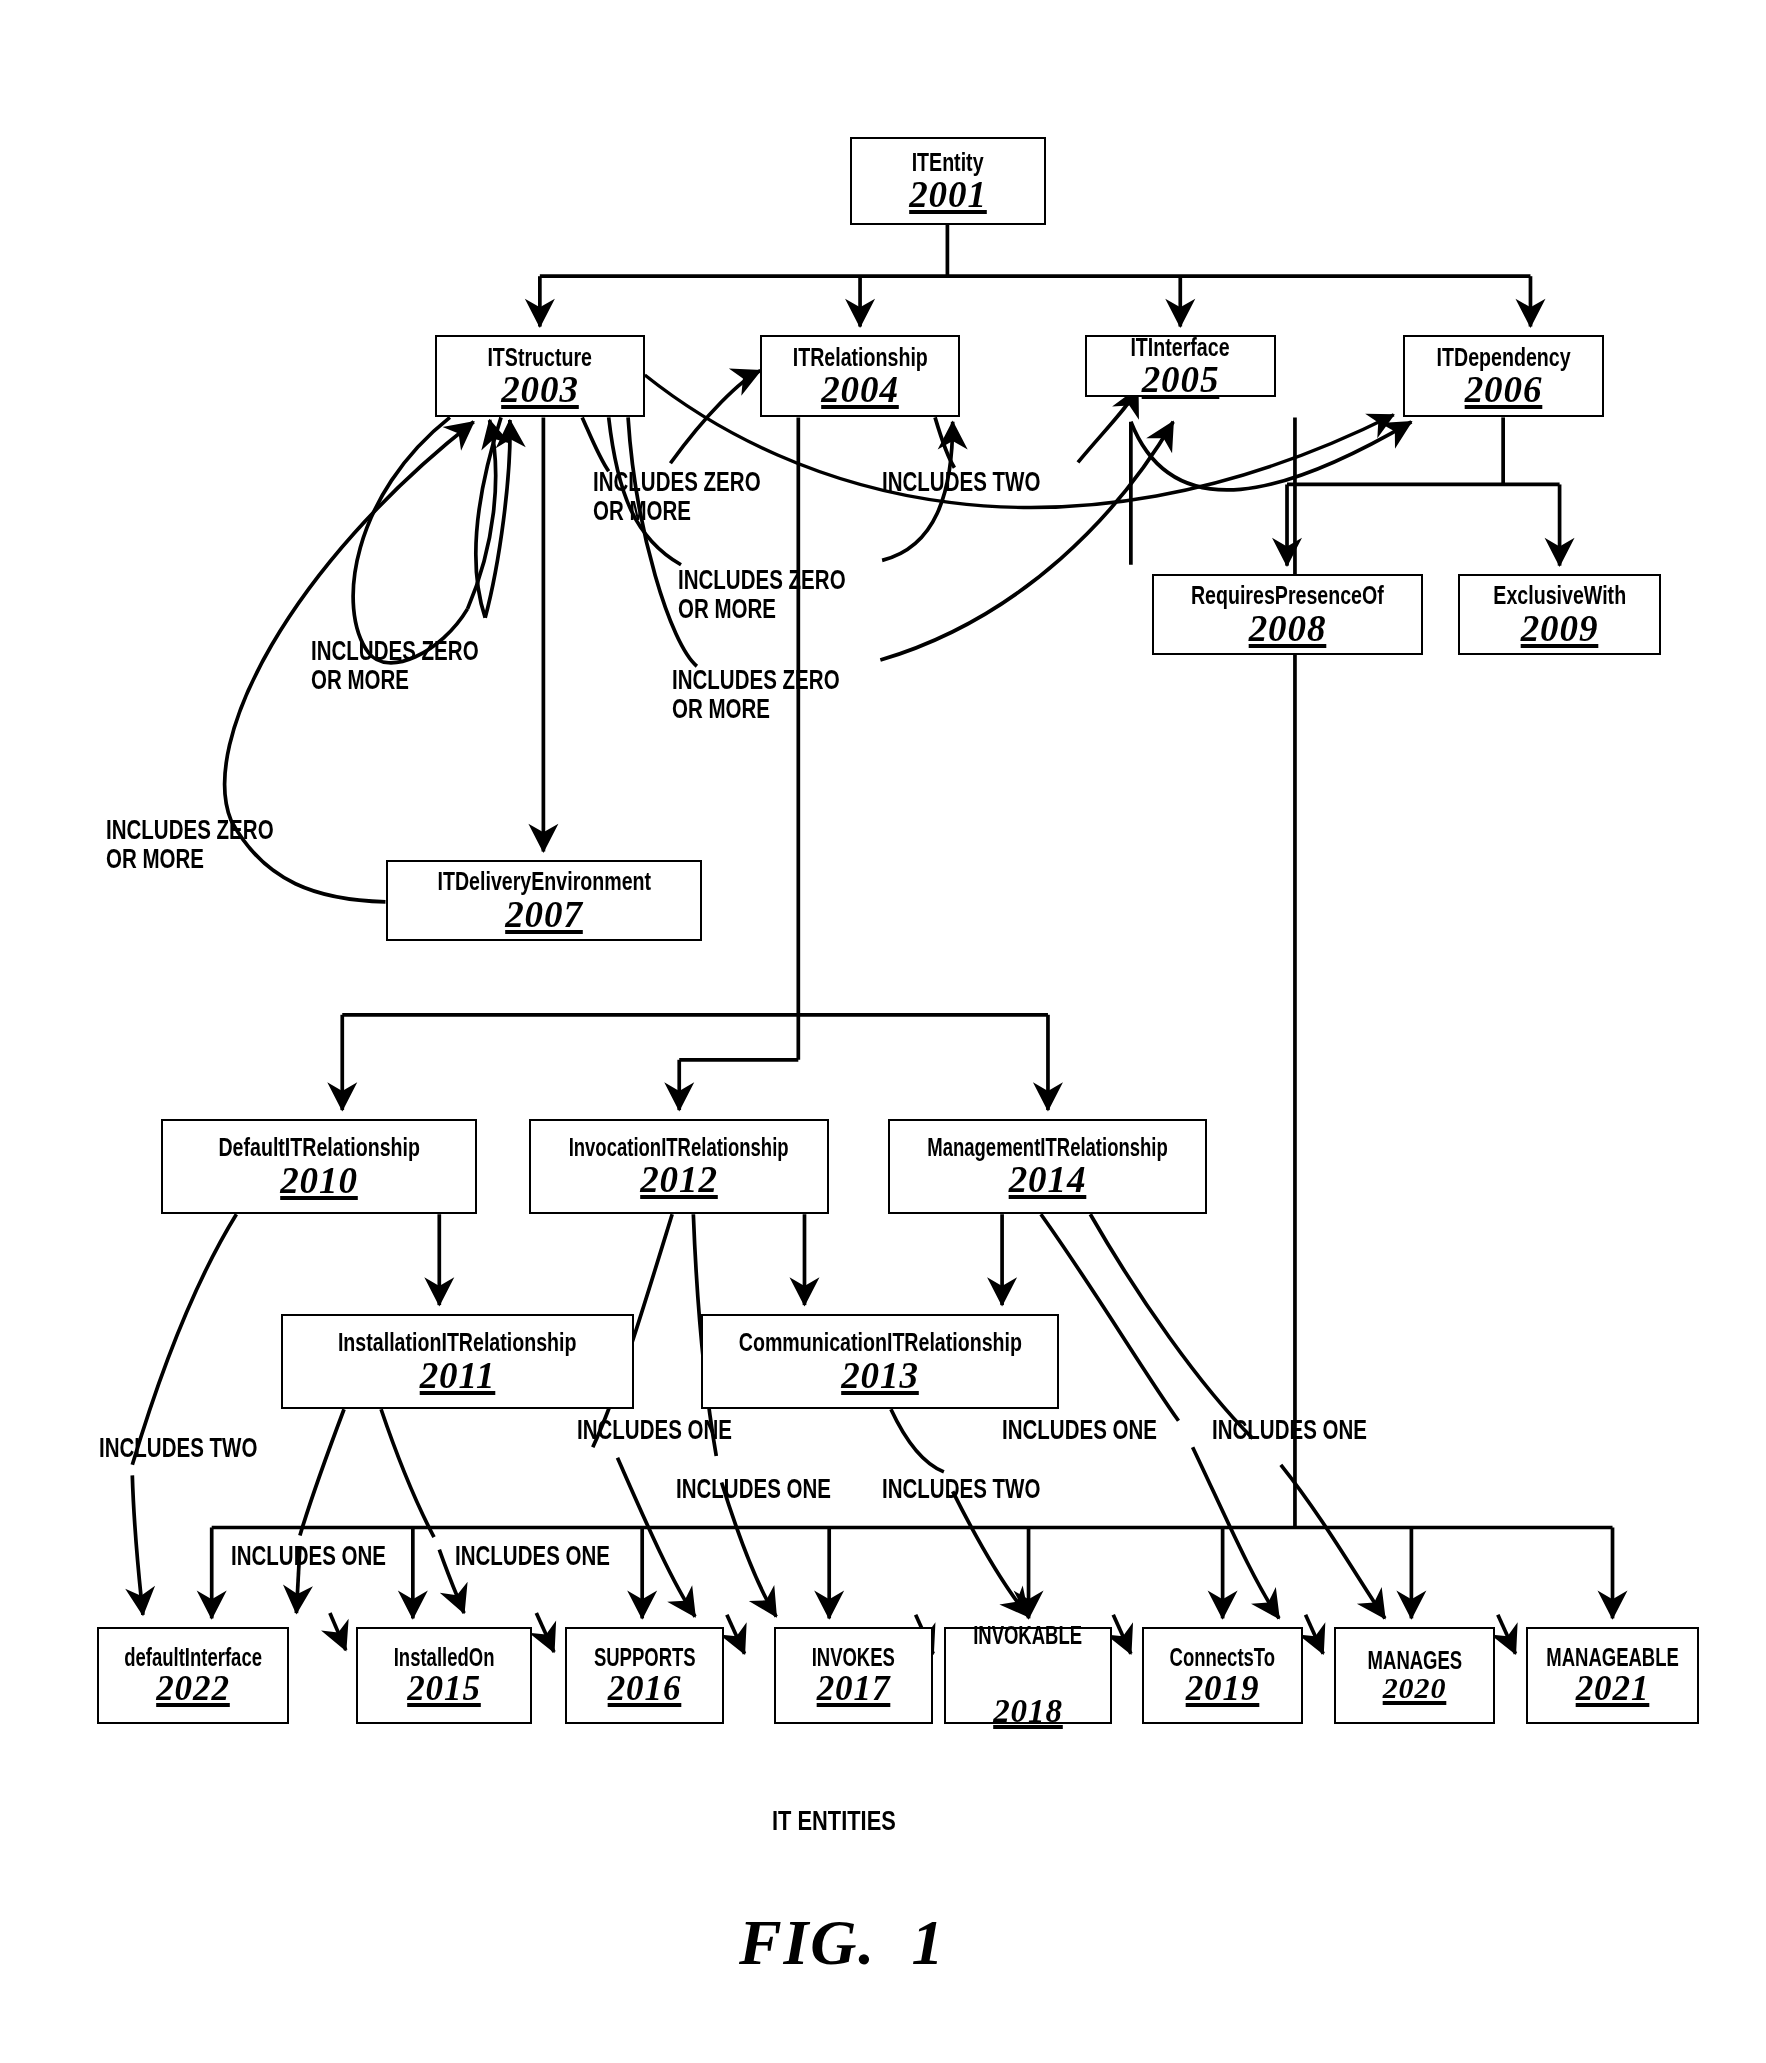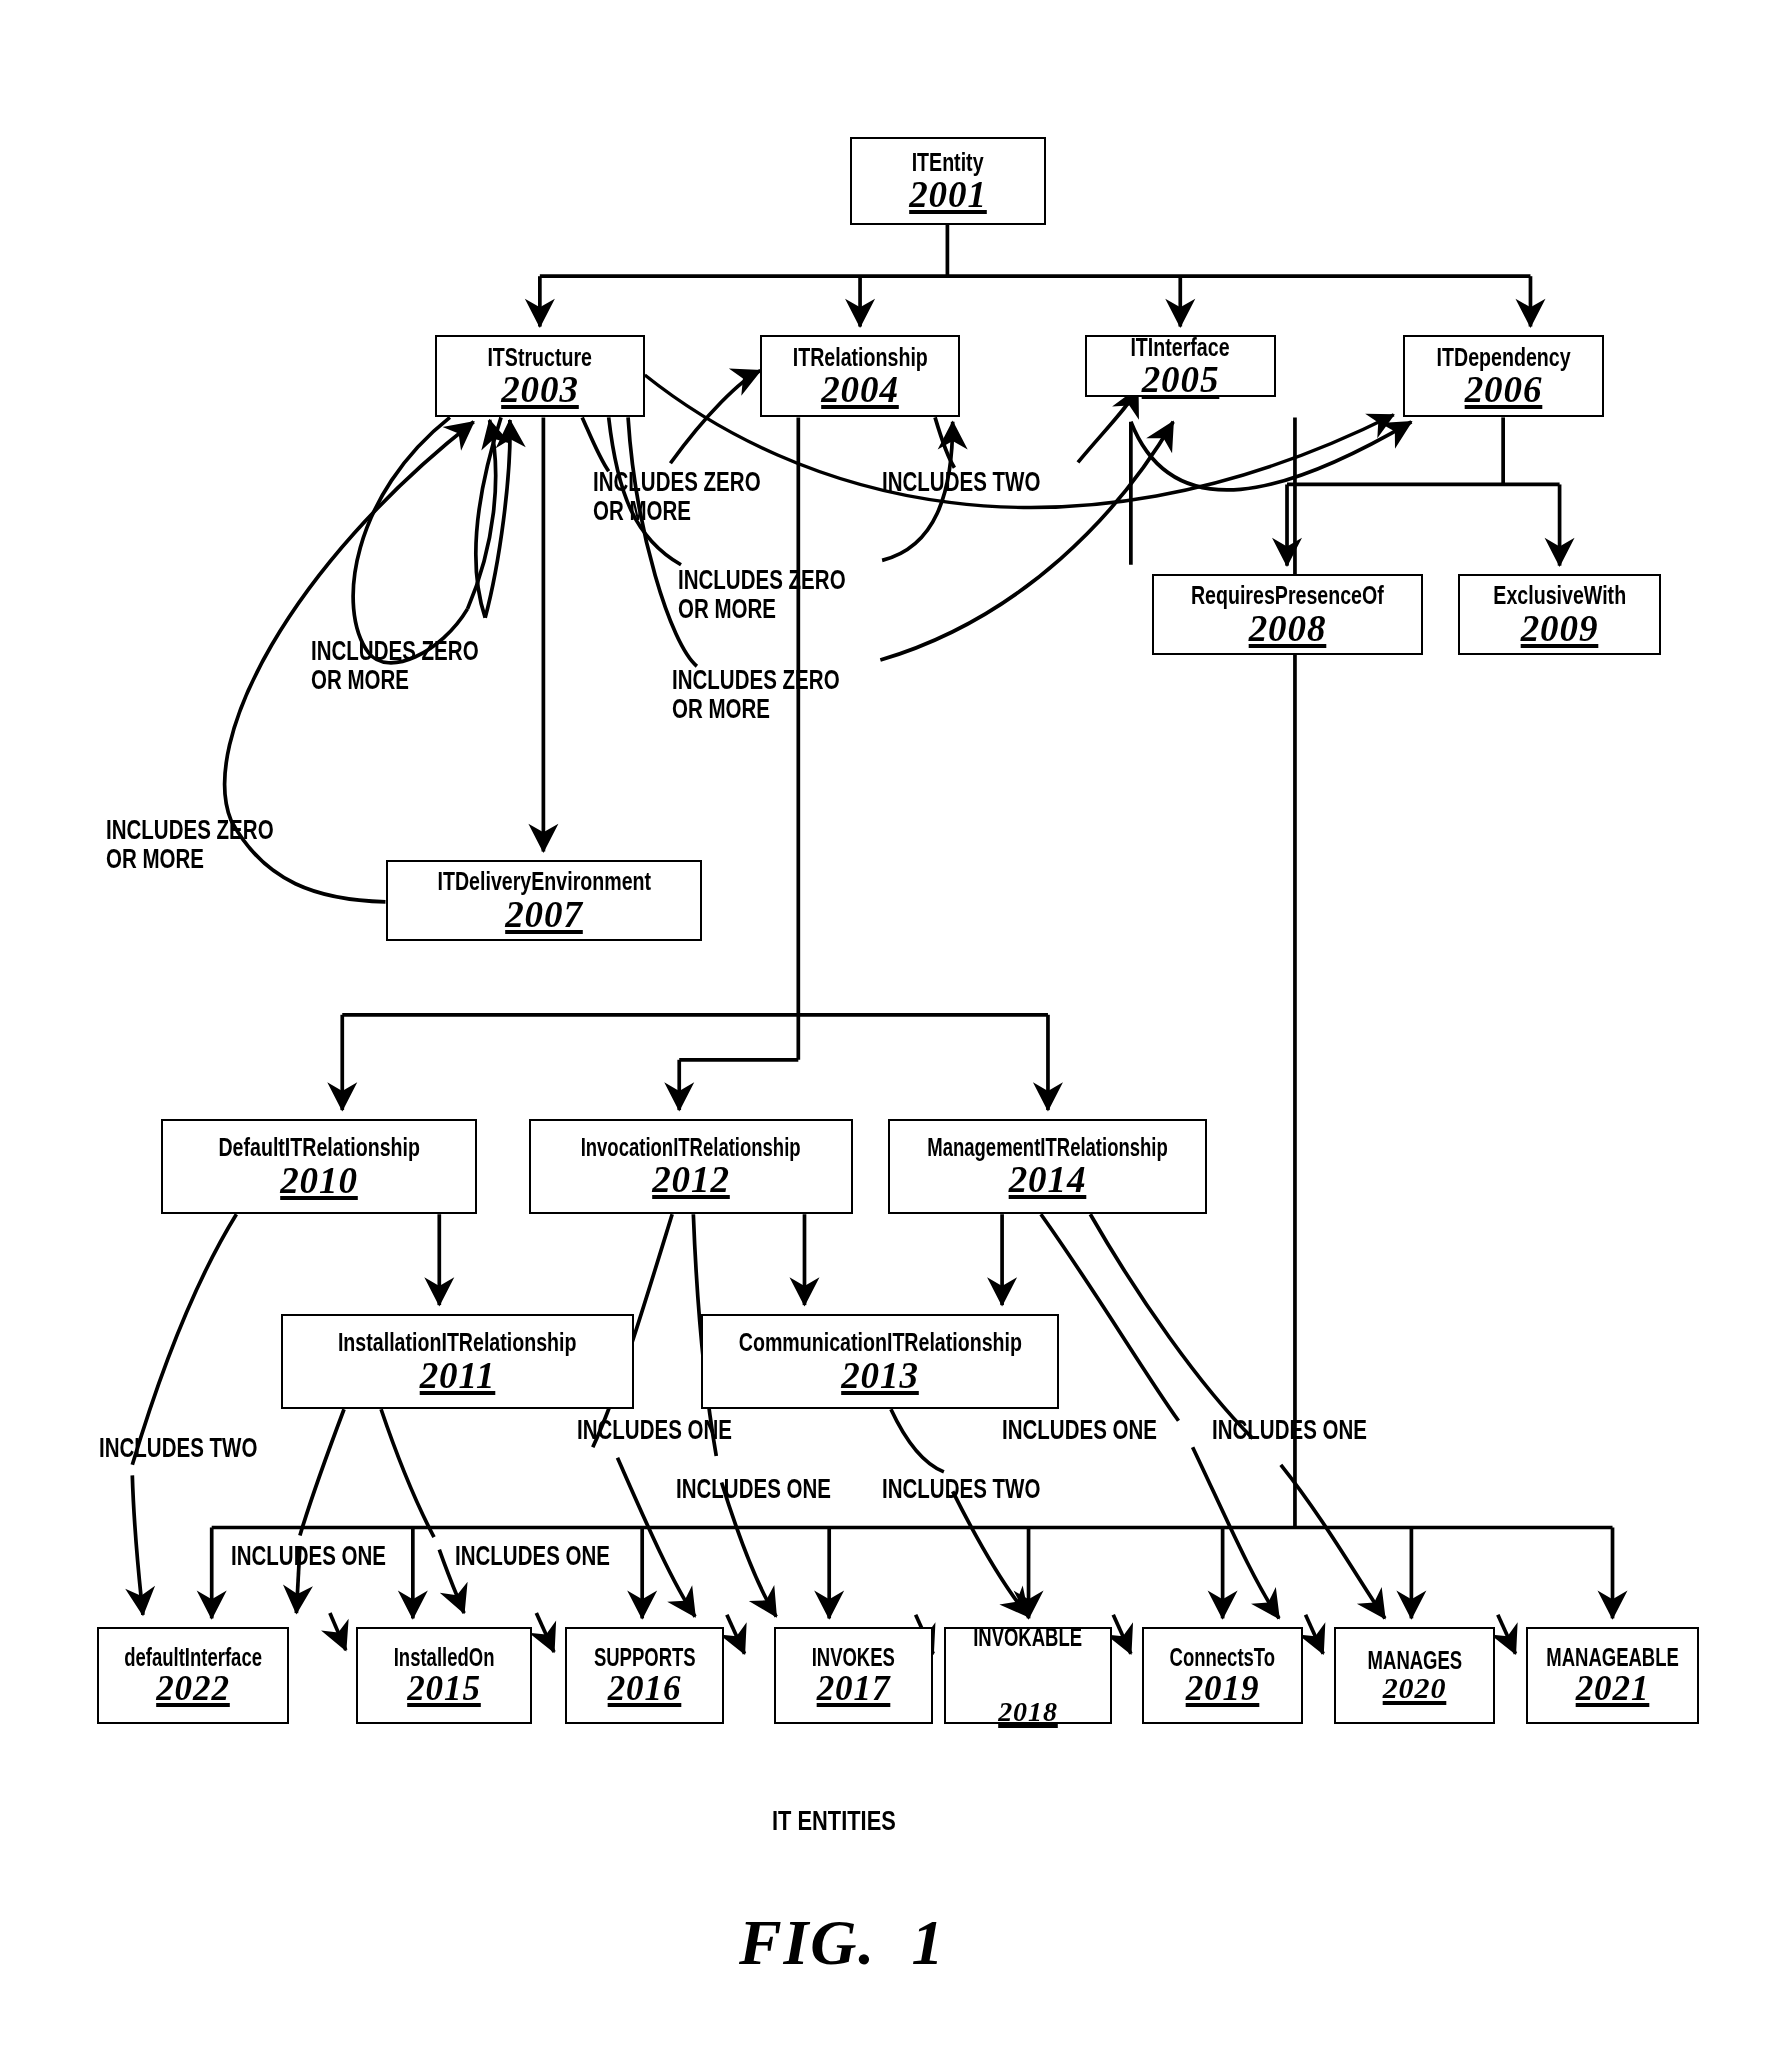--- a/index.html
+++ b/index.html
@@ -166,21 +166,21 @@
         <div class="num" style="font-size: 37px;">2009</div>
       </div>
       <div class="node" style="left: 386px; top: 860px; width: 316px; height: 81px;">
         <div class="nm" style="font-size: 26.5px;">ITDeliveryEnvironment</div>
         <div class="num" style="font-size: 37px;">2007</div>
       </div>
       <div class="node" style="left: 161px; top: 1119px; width: 316px; height: 95px;">
         <div class="nm" style="font-size: 26.5px;">DefaultITRelationship</div>
         <div class="num" style="font-size: 37px;">2010</div>
       </div>
-      <div class="node" style="left: 529px; top: 1119px; width: 324px; height: 95px;">
+      <div class="node" style="left: 529px; top: 1119px; width: 300px; height: 95px;">
         <div class="nm" style="font-size: 25px;">InvocationITRelationship</div>
         <div class="num" style="font-size: 37px;">2012</div>
       </div>
       <div class="node" style="left: 888px; top: 1119px; width: 319px; height: 95px;">
         <div class="nm" style="font-size: 25px;">ManagementITRelationship</div>
         <div class="num" style="font-size: 37px;">2014</div>
       </div>
       <div class="node" style="left: 281px; top: 1314px; width: 353px; height: 95px;">
         <div class="nm" style="font-size: 26.5px;">InstallationITRelationship</div>
         <div class="num" style="font-size: 37px;">2011</div>
@@ -200,21 +200,21 @@
       <div class="node" style="left: 565px; top: 1627px; width: 159px; height: 97px;">
         <div class="nm" style="font-size: 25px;">SUPPORTS</div>
         <div class="num" style="font-size: 35px;">2016</div>
       </div>
       <div class="node" style="left: 774px; top: 1627px; width: 159px; height: 97px;">
         <div class="nm" style="font-size: 25px;">INVOKES</div>
         <div class="num" style="font-size: 35px;">2017</div>
       </div>
       <div class="node" style="left: 944px; top: 1627px; width: 168px; height: 97px; text-align: right;">
         <div class="nm" style="font-size: 25px;">INVOKABLE</div>
-        <div class="num" style="font-size: 28px; margin-top: 47px;">2018</div>
+        <div class="num" style="font-size: 33px; margin-top: 47px;">2018</div>
       </div>
       <div class="node" style="left: 1142px; top: 1627px; width: 161px; height: 97px;">
         <div class="nm" style="font-size: 25px;">ConnectsTo</div>
         <div class="num" style="font-size: 35px;">2019</div>
       </div>
       <div class="node" style="left: 1334px; top: 1627px; width: 161px; height: 97px;">
         <div class="nm" style="font-size: 25px;">MANAGES</div>
         <div class="num" style="font-size: 30px;">2020</div>
       </div>
       <div class="node" style="left: 1526px; top: 1627px; width: 173px; height: 97px;">

